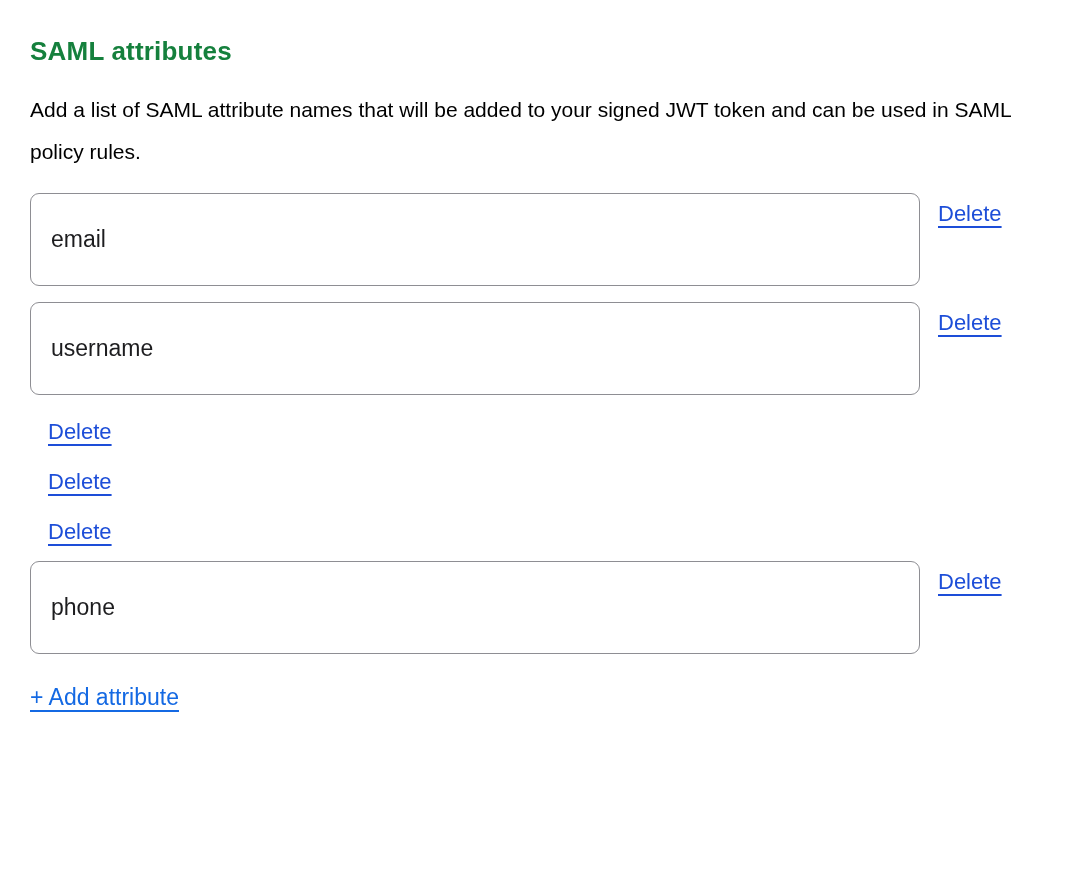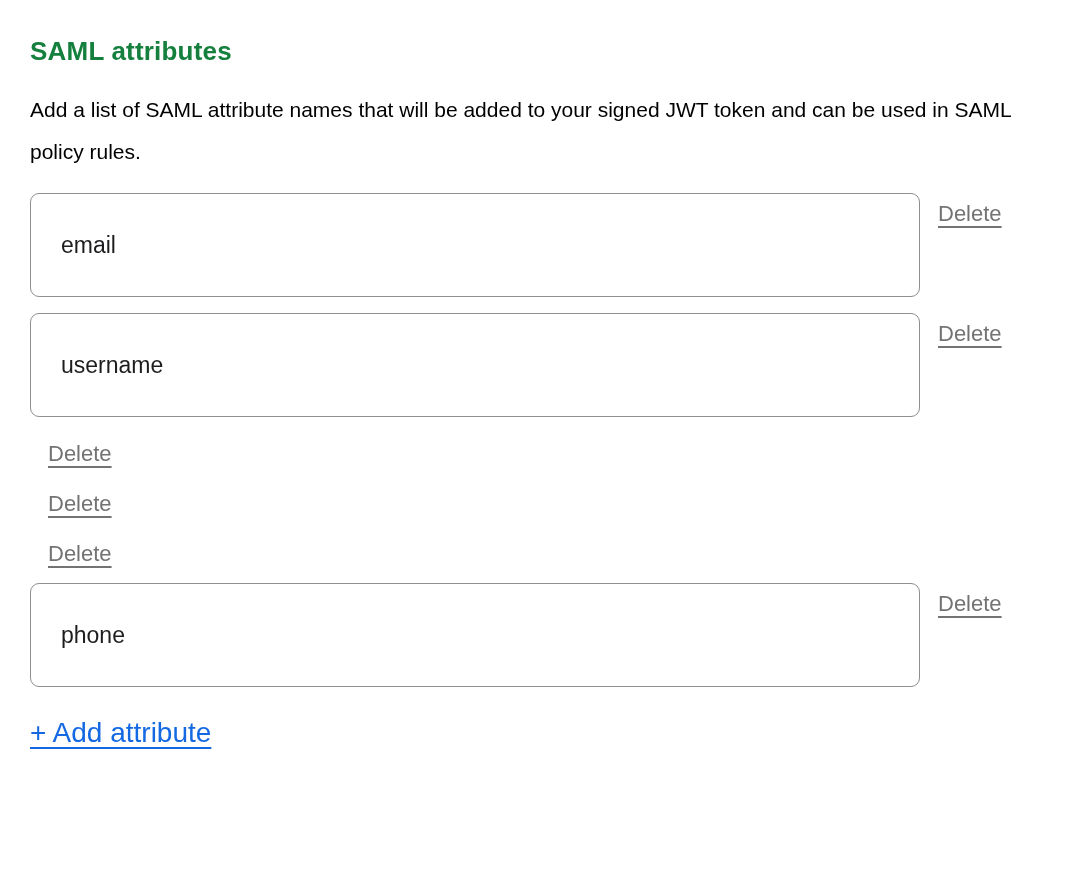--- a/index.html
+++ b/index.html
@@ -30,45 +30,45 @@
   .attr-list {
     margin-top: 20px;
   }
   .attr-row {
     display: flex;
     align-items: flex-start;
     margin-bottom: 16px;
   }
   .attr-input {
     width: 890px;
-    height: 104px;
+    height: 93px;
     border: 1.5px solid #8e8e93;
     border-radius: 9px;
     font-family: "Liberation Sans", "DejaVu Sans", sans-serif;
     font-size: 23px;
     color: #1d1d1f;
-    padding: 0 30px;
+    padding: 0 20px;
     outline: none;
     background: #ffffff;
   }
   .delete-link {
     margin-left: 18px;
     margin-top: 8px;
     font-size: 22px;
-    color: #737373;
+    color: #1d4ed8;
     text-decoration: underline;
     text-underline-offset: 5px;
     text-decoration-thickness: 2px;
     cursor: pointer;
     white-space: nowrap;
   }
   .add-link {
     display: inline-block;
     margin-top: 14px;
-    font-size: 28px;
+    font-size: 23px;
     color: #1469e3;
     text-decoration: underline;
     text-underline-offset: 5px;
     text-decoration-thickness: 2px;
     cursor: pointer;
   }
 </style>
 </head>
 <body>
 

